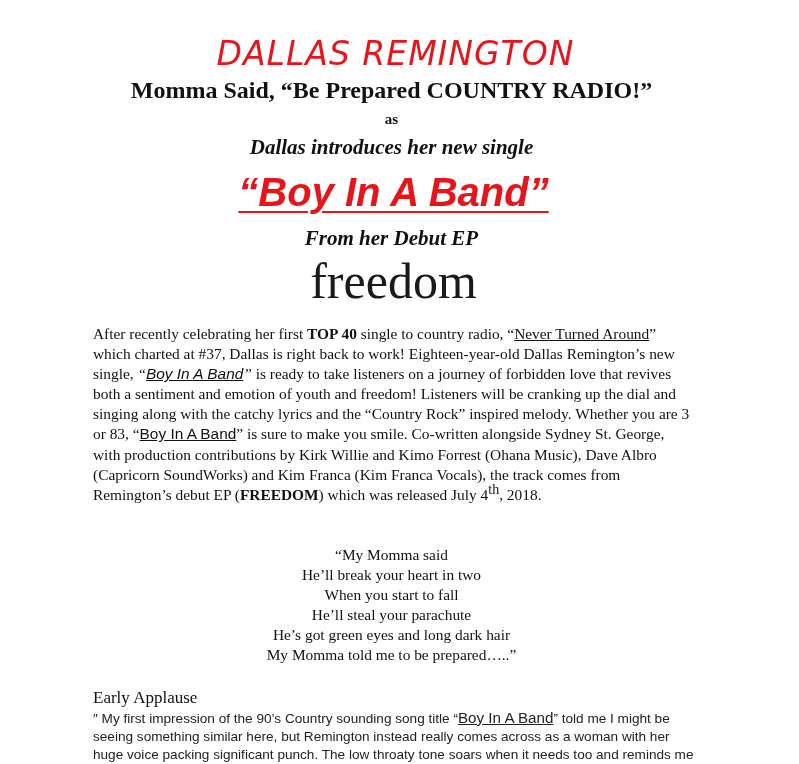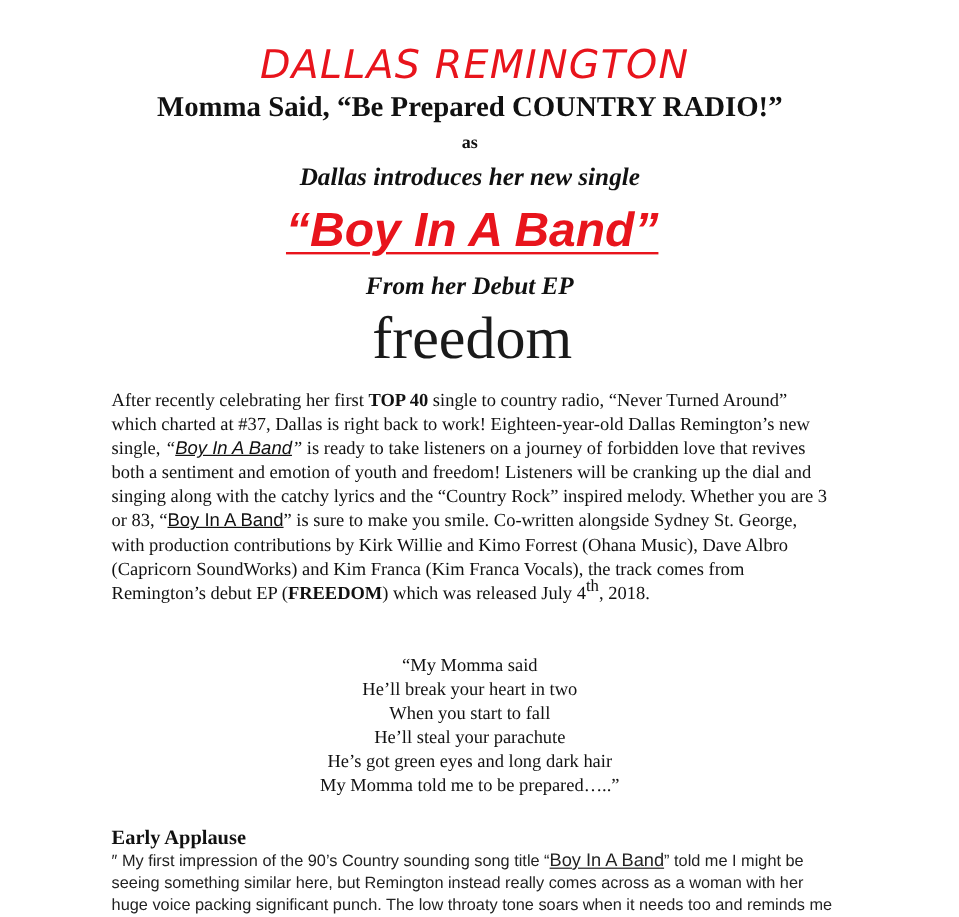--- a/index.html
+++ b/index.html
@@ -11,26 +11,26 @@
   #artist { top:34px; font-size:33px; color:#e8141c; font-style:italic; letter-spacing:1px; font-family:"DejaVu Sans","Liberation Sans",sans-serif; font-weight:400; left:-4px; }
   #tagline { top:77px; font-size:24px; font-weight:bold; left:-8px; }
   #as-word { top:111px; font-size:15px; font-weight:bold; left:-8px; }
   #intro { top:135px; font-size:21px; font-weight:bold; font-style:italic; left:-8px; }
   #single-title { top:170px; font-size:40px; font-weight:bold; font-style:italic; color:#e8141c; left:-6px; letter-spacing:0px; }
   #single-title span { text-decoration:underline; text-decoration-thickness:2px; text-underline-offset:5px; }
   #from-ep { top:226px; font-size:21px; font-weight:bold; font-style:italic; left:-8px; }
   #logo { top:252px; font-size:50px; color:#1a1a1a; left:-6px; letter-spacing:0px; }
 
   #body-para { position:absolute; left:93px; width:600px; top:324px; font-size:15.4px; line-height:20.1px; }
-  #body-para .link { }
+  #body-para .link { text-decoration:underline; }
   #body-para .sans-link { font-family:"Liberation Sans","DejaVu Sans",sans-serif; font-size:15.4px; text-decoration:underline; }
   #body-para sup { font-size:14px; line-height:0; }
 
   #lyrics { top:545px; font-size:15.4px; line-height:20.1px; left:-8px; }
-  #applause-heading { position:absolute; left:93px; top:688px; font-size:17px; font-weight:bold; }
+  #applause-heading { position:absolute; left:93px; top:688px; font-size:17px; font-weight:normal; }
   #review { position:absolute; left:93px; width:610px; top:709px; font-size:13.6px; line-height:17.8px; color:#222; }
   #review .title-link { font-size:15.2px; text-decoration:underline; }
 </style>
 </head>
 <body>
 
 <div class="center" id="artist">DALLAS REMINGTON</div>
 <div class="center serif" id="tagline">Momma Said, “Be Prepared COUNTRY RADIO!”</div>
 <div class="center serif" id="as-word">as</div>
 <div class="center serif" id="intro">Dallas introduces her new single</div>

